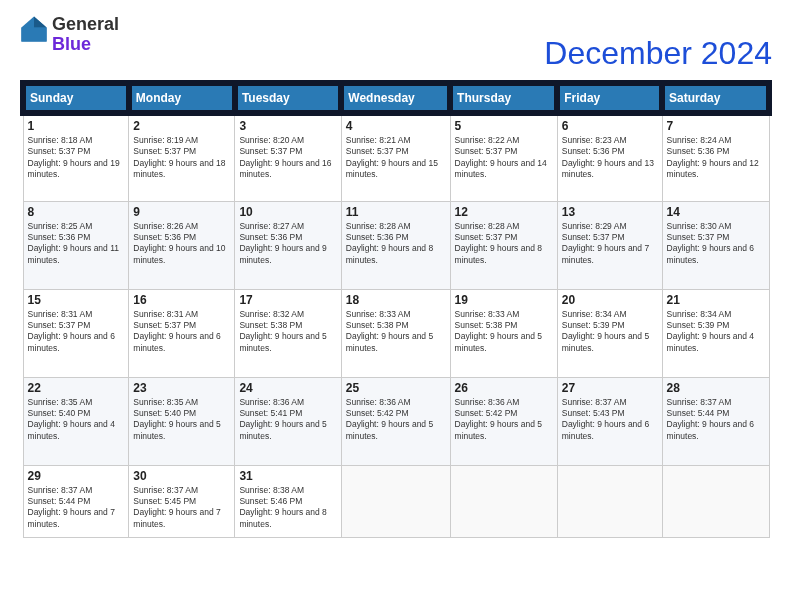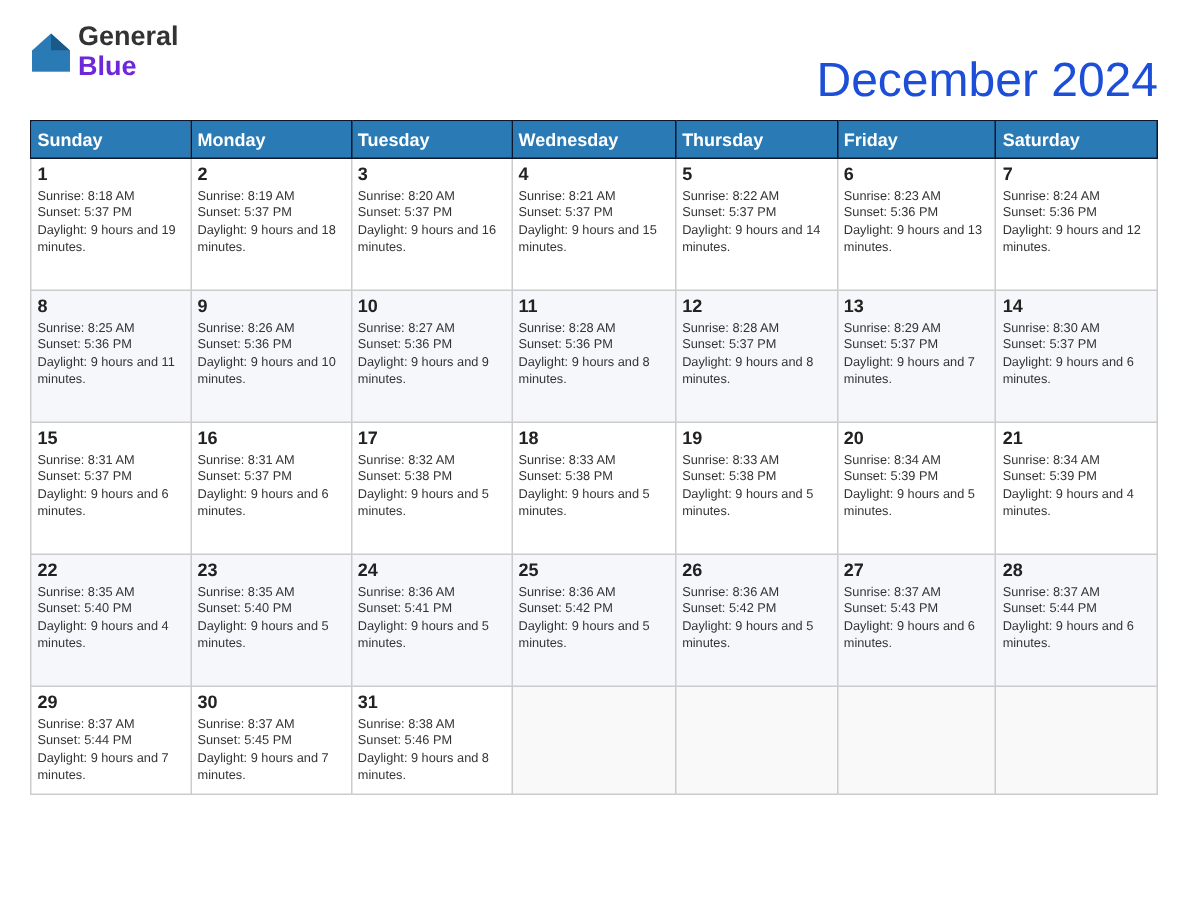--- a/index.html
+++ b/index.html
@@ -16,21 +16,21 @@
       padding: 15px 20px 10px 20px;
     }
     .header {
       display: flex;
       justify-content: space-between;
       align-items: flex-start;
       margin-bottom: 8px;
     }
     .logo {
       display: flex;
-      align-items: center;
+      align-items: flex-start;
     }
     .logo-text {
       display: flex;
       flex-direction: column;
       line-height: 1.1;
     }
     .logo-general {
       font-size: 18px;
       font-weight: bold;
       color: #333;
@@ -63,21 +63,21 @@
       border-collapse: collapse;
       font-size: 9.5px;
     }
     .calendar th {
       background: #2a7ab5;
       color: #fff;
       padding: 5px 4px;
       text-align: left;
       font-size: 12px;
       font-weight: bold;
-      border: 1px solid #0f172a;
+      border: 6px solid #0f172a;
     }
     .calendar td {
       border: 1px solid #ccc;
       vertical-align: top;
       padding: 3px 4px;
       width: 113px;
       height: 88px;
     }
     .calendar tr:nth-child(even) td {
       background: #f5f7fa;

